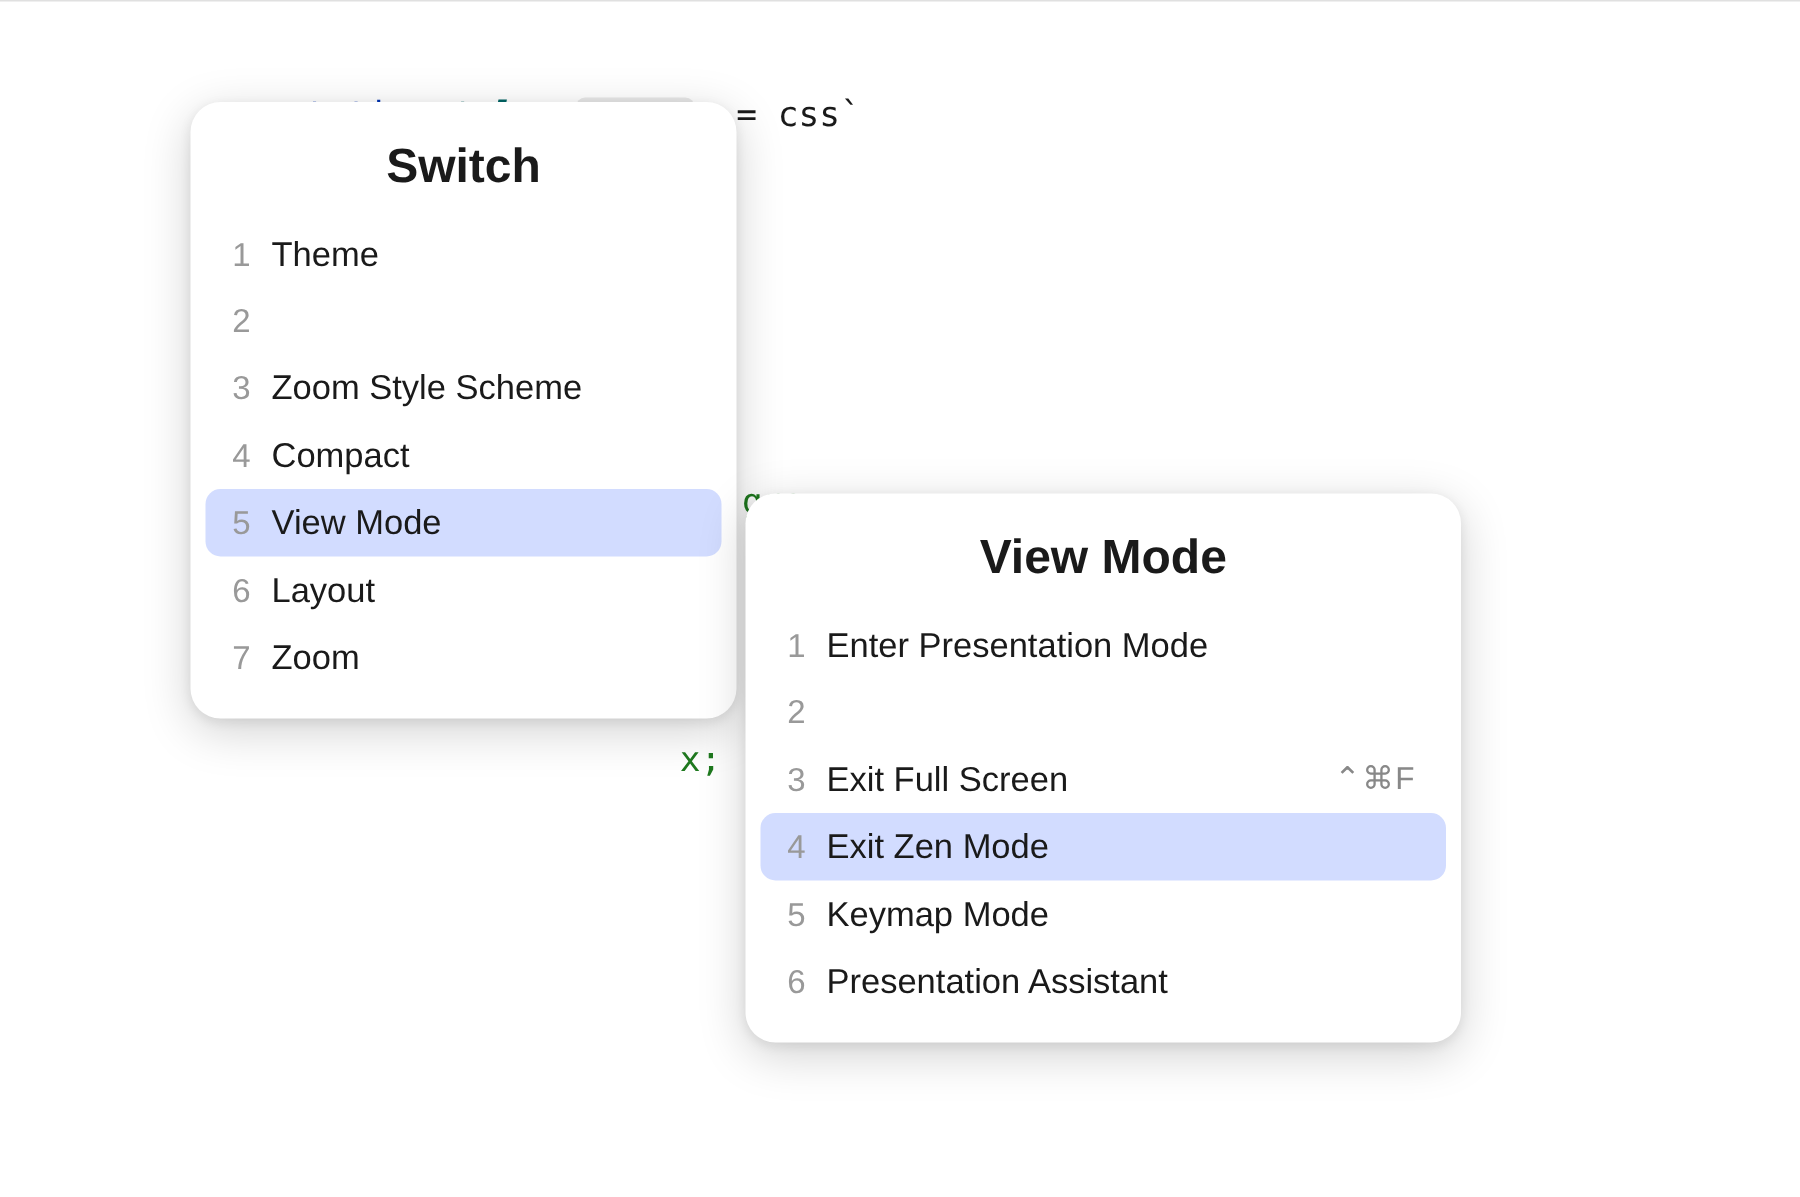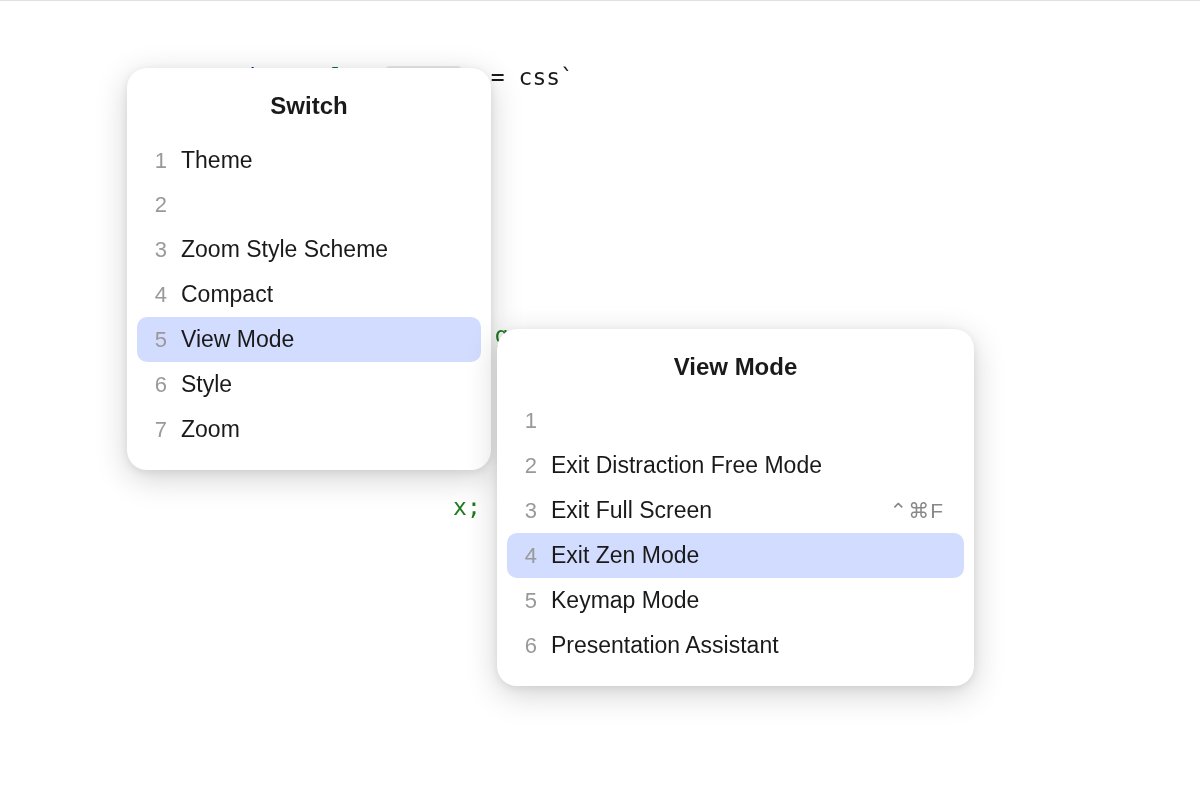--- a/index.html
+++ b/index.html
@@ -43,21 +43,21 @@
     .c-olive { color: #9e880d; }
     .popup {
       position: absolute;
       background: #ffffff;
       border-radius: 20px;
       box-shadow: 0 8px 32px rgba(0,0,0,0.18), 0 2px 8px rgba(0,0,0,0.08);
       font-family: -apple-system, BlinkMacSystemFont, "Segoe UI", Helvetica, Arial, sans-serif;
     }
     .popup-title {
       text-align: center;
-      font-size: 24px;
+      font-size: 32px;
       font-weight: 700;
       padding: 24px 0 18px 0;
       color: #1a1a1a;
     }
     .popup-list {
       padding: 0 10px 18px 10px;
     }
     .popup-item {
       display: flex;
       align-items: center;
@@ -139,38 +139,38 @@
       <div class="popup-item">
         <span class="item-num">4</span>
         <span class="item-label">Compact</span>
       </div>
       <div class="popup-item selected">
         <span class="item-num">5</span>
         <span class="item-label">View Mode</span>
       </div>
       <div class="popup-item">
         <span class="item-num">6</span>
-        <span class="item-label">Style</span>
+        <span class="item-label">Layout</span>
       </div>
       <div class="popup-item">
         <span class="item-num">7</span>
         <span class="item-label">Zoom</span>
       </div>
     </div>
 </div>
 
 <div id="popup-viewmode" class="popup">
   <div class="popup-title">View Mode</div>
   <div class="popup-list">
       <div class="popup-item">
         <span class="item-num">1</span>
+        <span class="item-label">Enter Presentation Mode</span>
       </div>
       <div class="popup-item">
         <span class="item-num">2</span>
-        <span class="item-label">Exit Distraction Free Mode</span>
       </div>
       <div class="popup-item">
         <span class="item-num">3</span>
         <span class="item-label">Exit Full Screen</span>
         <span class="item-shortcut">⌃⌘F</span>
       </div>
       <div class="popup-item selected">
         <span class="item-num">4</span>
         <span class="item-label">Exit Zen Mode</span>
       </div>

